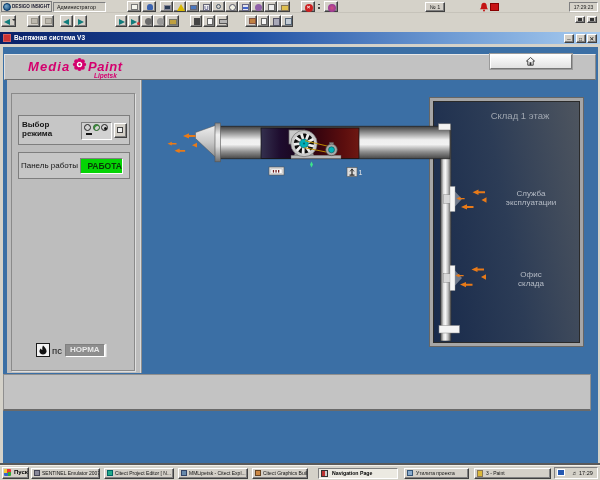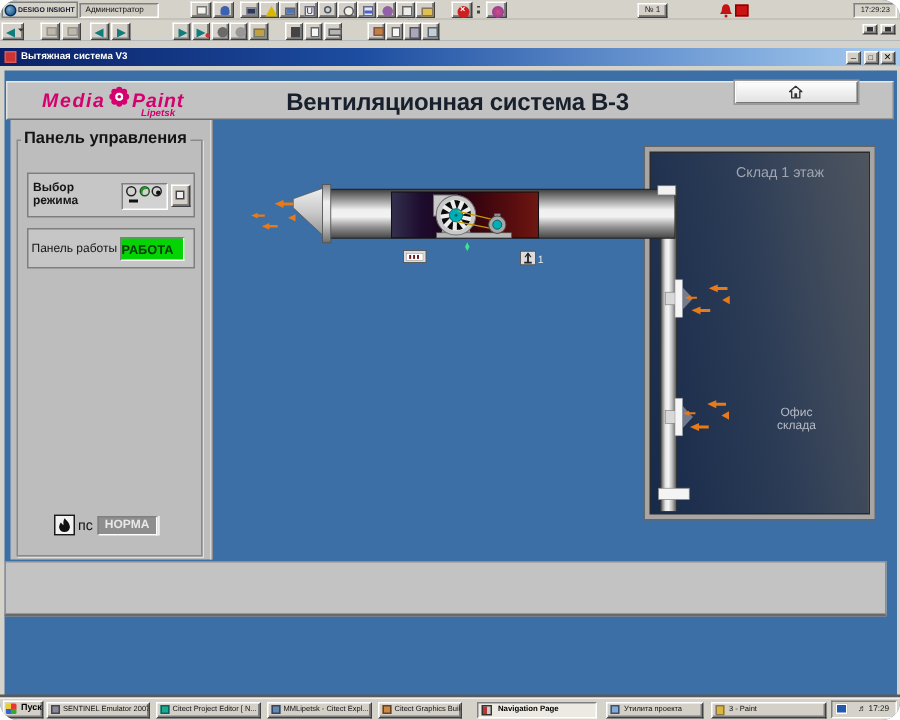--- a/index.html
+++ b/index.html
@@ -1,15 +1,15 @@
 <!DOCTYPE html>
 <html><head><meta charset="utf-8">
 <style>
 *{margin:0;padding:0;box-sizing:border-box;font-family:"Liberation Sans",sans-serif;}
-#screen{position:relative;width:600px;height:480px;background:#3B6FA5;overflow:hidden;border-radius:12px;}
+#screen{position:relative;width:600px;height:480px;background:#3B6FA5;overflow:hidden;}
 .abs{position:absolute;}
 .btn{background:#D4D0C8;border:1px solid;border-color:#FFF #404040 #404040 #FFF;box-shadow:inset -1px -1px 0 #808080;}
 .sunk{border:1px solid;border-color:#808080 #FFF #FFF #808080;}
 .tb{background:#D5D2C9;}
 .ic{position:absolute;}
 </style></head>
 <body>
 <div id="screen">
 
 <div class="abs tb" style="left:0;top:0;width:600px;height:13px;border-bottom:1px solid #C6C3BA;"></div>
@@ -164,60 +164,59 @@
           <circle cx="4.3" cy="4.3" r="2.1"></circle>
           <circle cx="10.7" cy="4.3" r="2.1"></circle>
           <circle cx="4.3" cy="10.7" r="2.1"></circle>
           <circle cx="10.7" cy="10.7" r="2.1"></circle>
         </g>
     <circle cx="7.5" cy="7.5" r="2.6" fill="#FFF"></circle>
         <circle cx="7.5" cy="7.5" r="1.2" fill="#D4006E"></circle>
   </svg>
   <div style="position:absolute;left:68px;top:15px;font-size:6.5px;font-weight:bold;font-style:italic;color:#D4006E;">Lipetsk</div>
 </div>
-<div class="abs" style="left:150px;top:60px;width:310px;height:18px;font-size:16px;font-weight:bold;color:#17202C;letter-spacing:-0.2px;text-align:center;white-space:nowrap;">Вентиляционная система В-3</div>
 <div class="abs" style="left:490px;top:54px;width:82px;height:15px;background:linear-gradient(#FDFDFD,#E2E2E2);border:1px solid;border-color:#FFF #777 #777 #FFF;box-shadow:0 0 0 1px #9A9A9A;"></div>
 <svg class="abs" style="left:526px;top:57px;" width="9" height="9" viewBox="0 0 9 9">
       <path d="M4.5,0.5 L8.5,4 L7.2,4 L7.2,8.2 L1.8,8.2 L1.8,4 L0.5,4 Z" fill="none" stroke="#333" stroke-width="0.9"></path>
       <rect x="3.6" y="5.2" width="1.8" height="3" fill="#333"></rect>
     </svg>
 
 <div class="abs" style="left:7px;top:80px;width:134px;height:293px;background:#BDBDBD;"></div>
 <div class="abs" style="left:141px;top:80px;width:1px;height:293px;background:#8F8F8F;"></div>
 <div class="abs" style="left:140px;top:80px;width:1px;height:293px;background:#DADADA;"></div>
 <div class="abs" style="left:11px;top:93px;width:124px;height:278px;border:1px solid #8A8A8A;box-shadow:1px 1px 0 #DFDFDF;"></div>
-<div class="abs" style="left:14px;top:86px;background:#BDBDBD;padding:0 2px;font-size:11px;font-weight:bold;color:#141414;white-space:nowrap;">Панель управления</div>
 
 <div class="abs" style="left:18px;top:115px;width:112px;height:30px;background:#C6C6C6;border:1px solid #7E7E7E;"></div>
 <div class="abs" style="left:22px;top:120px;font-size:8px;color:#151515;line-height:9px;font-weight:bold;">Выбор<br>режима</div>
 <div class="abs sunk" style="left:81px;top:121.5px;width:31px;height:18px;background:#D2D2D2;"></div>
 <div class="abs" style="left:84px;top:124px;width:7px;height:7px;border:1px solid #222;border-radius:50%;"></div>
 <div class="abs" style="left:86px;top:133px;width:6px;height:2px;background:#111;"></div>
 <div class="abs" style="left:92.5px;top:124px;width:7px;height:7px;border:1px solid #1A5C1A;border-radius:50%;box-shadow:inset 1px 1px 0 #2A8C2A;"></div>
 <div class="abs" style="left:101px;top:124px;width:7px;height:7px;border:1px solid #222;border-radius:50%;"></div>
 <div class="abs" style="left:103.5px;top:126.5px;width:3px;height:3px;background:#111;border-radius:50%;"></div>
 <div class="abs btn" style="left:114px;top:122.5px;width:12.5px;height:15.5px;"></div>
 <div class="abs" style="left:117px;top:126.5px;width:6px;height:6px;border:1px solid #444;background:#EEE;"></div>
 
 <div class="abs" style="left:18px;top:152px;width:112px;height:27px;background:#C6C6C6;border:1px solid #7E7E7E;"></div>
 <div class="abs" style="left:21px;top:160.5px;font-size:8px;color:#151515;">Панель работы</div>
-<div class="abs sunk" style="left:80px;top:157.5px;width:43px;height:16.5px;background:#04D404;font-size:8.5px;font-weight:bold;color:#073807;text-align:left;line-height:14px;">РАБОТА</div>
+<div class="abs sunk" style="left:80px;top:157.5px;width:43px;height:16.5px;background:#04D404;font-size:8.5px;font-weight:bold;color:#073807;text-align:right;line-height:14px;">РАБОТА</div>
 
 <div class="abs" style="left:36px;top:343px;width:14px;height:13.5px;background:#F2F2F2;border:1px solid #1A1A1A;"></div>
 <svg class="abs" style="left:38px;top:344.5px;" width="10" height="11" viewBox="0 0 10 11">
       <path d="M5,0.5 C6.8,2.2 8.6,4 8.6,6.6 A3.7,3.9 0 0 1 1.4,6.6 C1.4,5.2 2,4.4 2.6,3.4 C3.2,4.2 3.5,4.6 4.4,5 C4,3.2 4.4,1.8 5,0.5 Z" fill="#111"></path>
     </svg>
 <div class="abs" style="left:52px;top:344.5px;font-size:9.5px;color:#111;">пс</div>
 <div class="abs sunk" style="left:65px;top:344px;width:39.5px;height:12.5px;background:#8E8E8E;font-size:8px;font-weight:bold;color:#E8E8E8;text-align:center;line-height:10.5px;box-shadow:1.5px 0 0 #F0F0F0;">НОРМА</div>
 
 <div class="abs" style="left:3px;top:374px;width:588px;height:37px;background:#C3C3C3;border:1px solid #8F8F8F;border-bottom:2px solid #6A6A6A;"></div>
 
 <div class="abs" style="left:430px;top:98px;width:153px;height:248px;background:#A6A6A6;box-shadow:0 0 0 1px #666;"></div>
 <div class="abs" style="left:433px;top:101px;width:147px;height:242px;background:linear-gradient(80deg,#182A4B 0%,#2C3C56 50%,#4E555F 100%);border:1px solid #2A2A2A;"></div>
 <div class="abs" style="left:434px;top:110px;width:172px;height:10px;font-size:9.5px;color:#9FA6B0;text-align:center;">Склад 1 этаж</div>
+<div class="abs" style="left:495px;top:190px;width:72px;height:18px;font-size:8px;line-height:8.5px;color:#B6BCC6;text-align:center;">Служба<br>эксплуатации</div>
 <div class="abs" style="left:500px;top:271px;width:62px;height:18px;font-size:8px;line-height:8.5px;color:#B6BCC6;text-align:center;">Офис<br>склада</div>
 
 <svg class="abs" style="left:0;top:0;" width="600" height="480" viewBox="0 0 600 480">
 <defs>
 <linearGradient id="ductV" x1="0" y1="0" x2="0" y2="1">
 <stop offset="0" stop-color="#3E3E3E"></stop>
           <stop offset="0.12" stop-color="#707070"></stop>
           <stop offset="0.42" stop-color="#EFEFEF"></stop>
           <stop offset="0.56" stop-color="#F2F2F2"></stop>
           <stop offset="0.78" stop-color="#909090"></stop>

